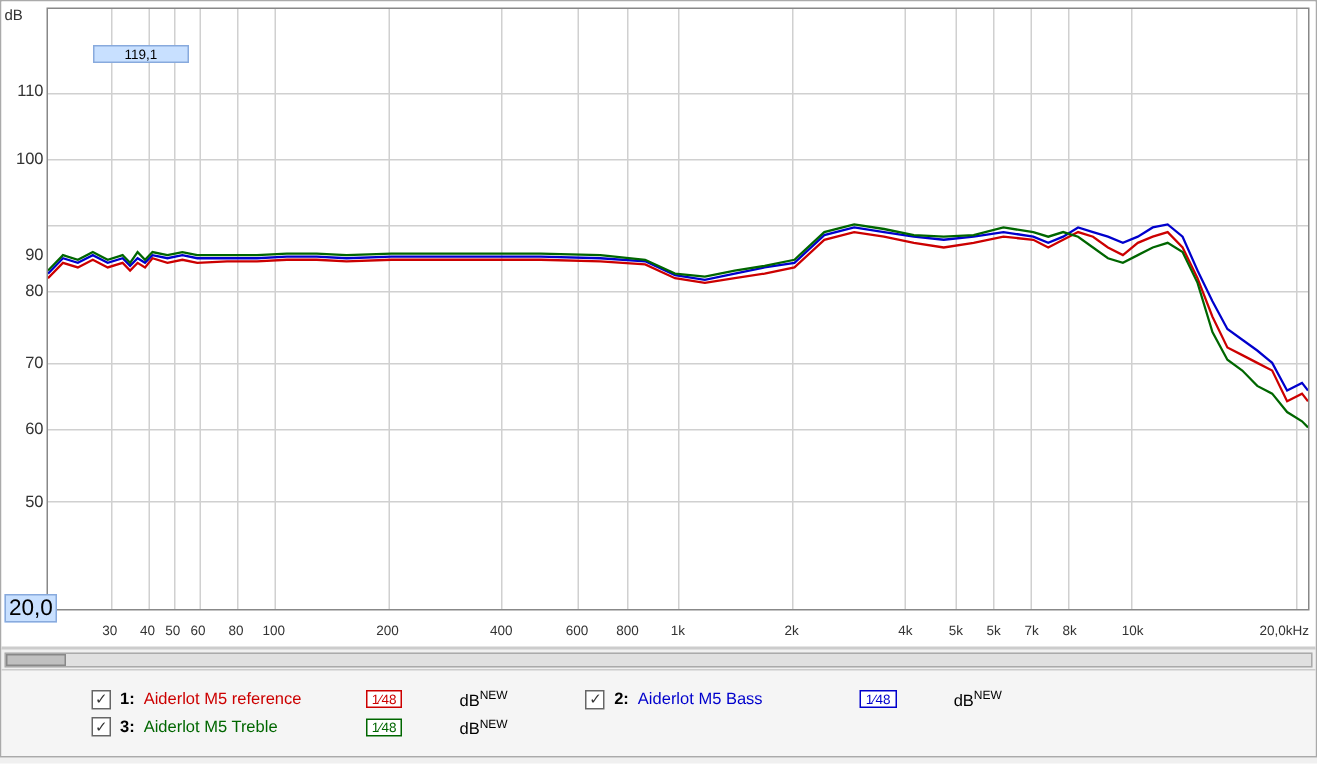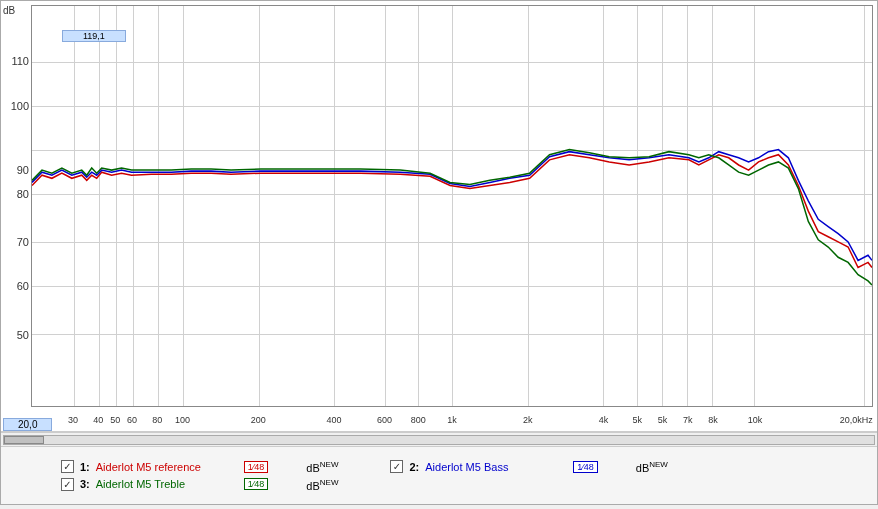--- a/index.html
+++ b/index.html
@@ -296,21 +296,21 @@
             690,148 700,155 710,162 720,165
             730,160 740,155 750,152 760,158
             770,178 780,210 790,228 800,235 810,245 820,250 830,262 840,268 844,272
           "></polyline>
       </svg>
 
     </div>
 
     <div class="x-axis">
 
-      <span style="position:absolute; left:-28px; bottom:0; background:#c8e0ff; border:1px solid #88aadd; padding:0 14px; font-size:10px;">20,0</span>
+      <span style="position:absolute; left:-28px; bottom:16px; background:#c8e0ff; border:1px solid #88aadd; padding:0 2px; font-size:15px;">20,0</span>
       <span class="x-label" style="left:5%">30</span>
       <span class="x-label" style="left:8%">40</span>
       <span class="x-label" style="left:10%">50</span>
       <span class="x-label" style="left:12%">60</span>
       <span class="x-label" style="left:15%">80</span>
       <span class="x-label" style="left:18%">100</span>
       <span class="x-label" style="left:27%">200</span>
       <span class="x-label" style="left:36%">400</span>
       <span class="x-label" style="left:42%">600</span>
       <span class="x-label" style="left:46%">800</span>

